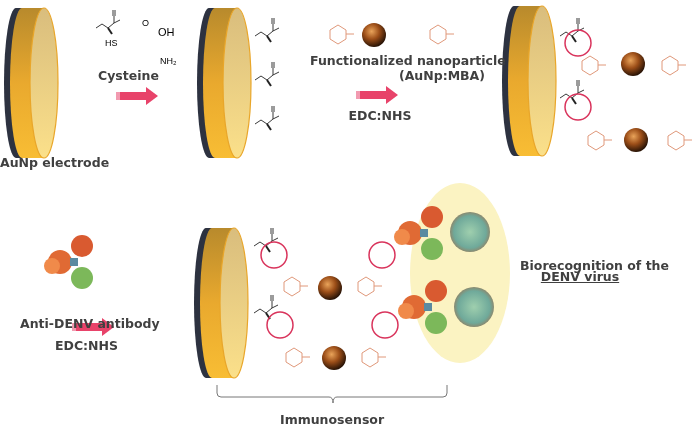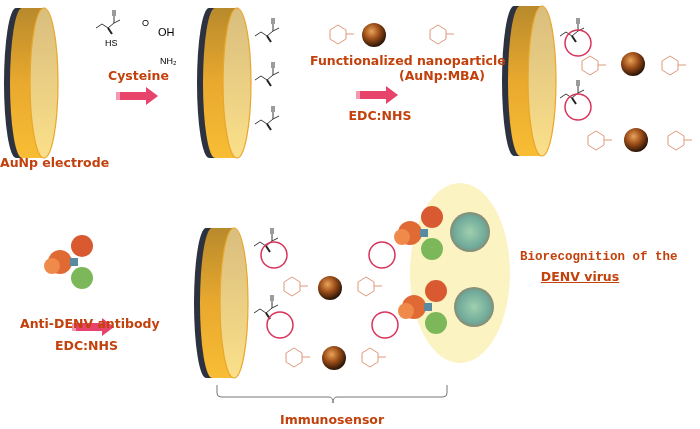--- a/index.html
+++ b/index.html
@@ -1,18 +1,18 @@
 <!DOCTYPE html>
 <html><head>
 <meta charset="utf-8">
 <style>
   html, body { margin:0; padding:0; background:#ffffff; }
   body { width:700px; height:429px; position:relative; overflow:hidden; font-family:"DejaVu Sans", sans-serif; }
   .abs { position:absolute; }
-  .label { font-weight:bold; color:#c2410c; font-size:12.5px; text-align:center; white-space:nowrap; }
+  .label { font-weight:bold; color:#404040; font-size:12.5px; text-align:center; white-space:nowrap; }
   svg { position:absolute; left:0; top:0; }
   .chem { font-family:"Liberation Sans", sans-serif; }
 </style>
 </head>
 <body>
 
 <svg width="700" height="429" viewBox="0 0 700 429">
   <defs>
     <linearGradient id="goldSide" x1="0" y1="0" x2="0" y2="1">
       <stop offset="0" stop-color="#b88a2c"></stop>
@@ -124,25 +124,25 @@
 
   <path d="M217,385 v8 q0,4 4,4 h108 q4,0 4,6 q0,-6 4,-6 h106 q4,0 4,-4 v-8" fill="none" stroke="#777" stroke-width="1"></path>
 </svg>
 
 <div class="abs chem" style="left:105px;top:38px;font-size:9px;">HS</div>
 <div class="abs chem" style="left:158px;top:26px;font-size:11px;">OH</div>
 <div class="abs chem" style="left:142px;top:18px;font-size:9px;">O</div>
 <div class="abs chem" style="left:128px;top:56px;font-size:9px;margin-left:32px;">NH₂</div>
 
 <div class="abs label" style="left:0px;top:155px;width:85px;">AuNp electrode</div>
-<div class="abs label" style="left:108px;top:68px;width:60px;">Cysteine</div>
+<div class="abs label" style="left:98px;top:68px;width:60px;">Cysteine</div>
 
 <div class="abs label" style="left:310px;top:53px;width:175px;">Functionalized nanoparticle</div>
 <div class="abs label" style="left:310px;top:68px;width:175px;text-align:right;">(AuNp:MBA)</div>
 <div class="abs label" style="left:340px;top:108px;width:80px;">EDC:NHS</div>
 
 <div class="abs label" style="left:20px;top:316px;width:120px;">Anti-DENV antibody</div>
 <div class="abs label" style="left:55px;top:338px;width:60px;">EDC:NHS</div>
 
-<div class="abs label" style="left:520px;top:250px;width:120px;font-family:Liberation Mono, monospace;">Biorecognition of the</div>
+<div class="abs label" style="left:520px;top:258px;width:120px;">Biorecognition of the</div>
 <div class="abs label" style="left:520px;top:269px;width:120px;text-decoration:underline;">DENV virus</div>
 
 <div class="abs label" style="left:280px;top:412px;width:100px;">Immunosensor</div>
 
 </body></html>

